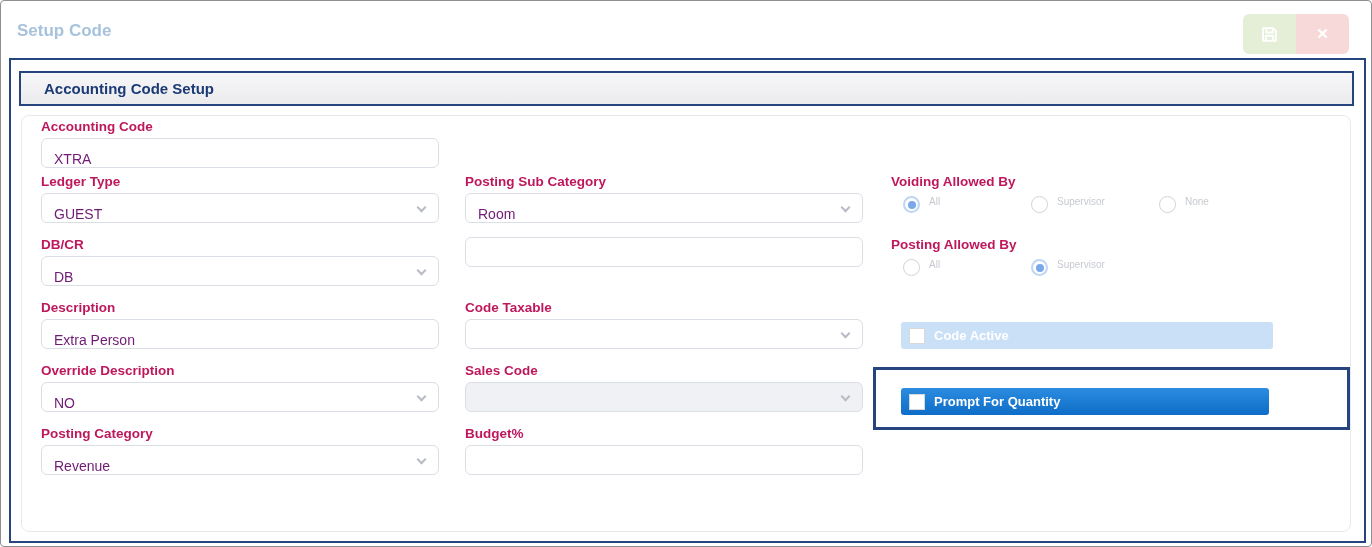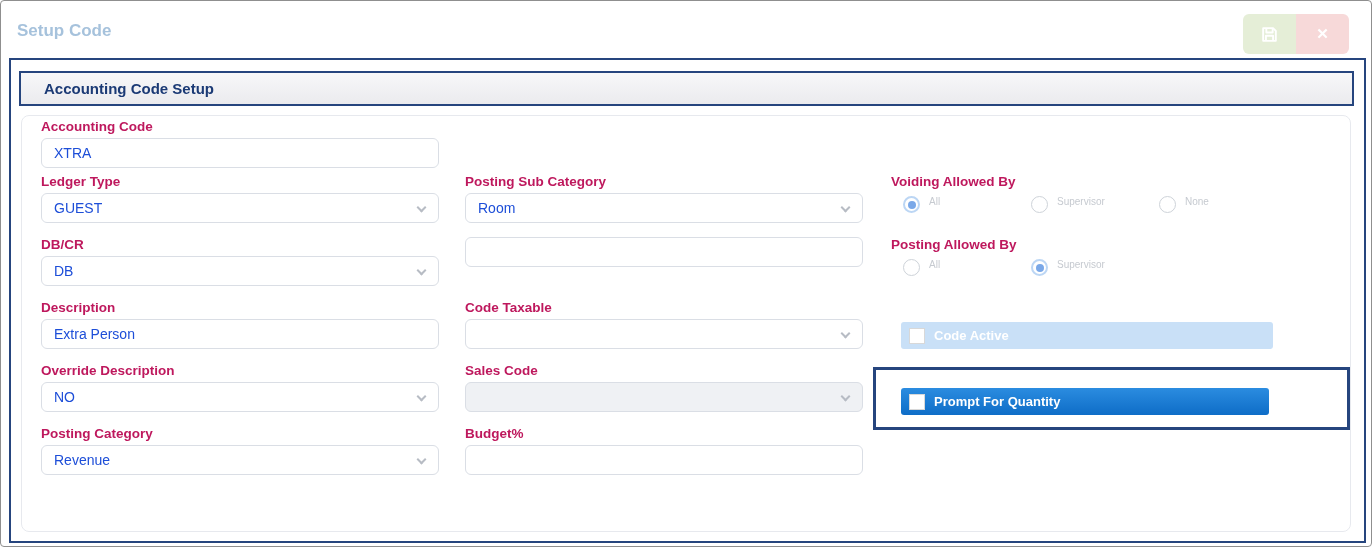--- a/index.html
+++ b/index.html
@@ -15,21 +15,21 @@
 
   
   .panel { position: absolute; left: 8px; top: 57px; width: 1357px; height: 485px; border: 2px solid #26457e; background: #fff; }
   .panel-header { position: absolute; left: 8px; top: 11px; right: 10px; height: 35px; border: 2px solid #26457e; background: linear-gradient(#f7f7f9, #ebebee); display: flex; align-items: center; padding-left: 23px; }
   .panel-header span { font-size: 15px; font-weight: bold; color: #1b3a75; }
   .panel-body { position: absolute; left: 10px; top: 55px; right: 13px; bottom: 9px; border: 1px solid #e7e9ee; border-radius: 8px; background: #fff; }
 
   
   .field { position: absolute; }
   .field > label { display: block; font-size: 13.5px; color: #be185d; margin-bottom: 4px; font-weight: bold; }
-  .control { position: relative; height: 30px; border: 1px solid #dadee5; border-radius: 6px; background: #fff; display: flex; align-items: center; padding: 0 12px; font-size: 14px; color: #1d4ed8; }
+  .control { position: relative; height: 30px; border: 1px solid #dadee5; border-radius: 6px; background: #fff; display: flex; align-items: flex-end; padding: 0 12px; font-size: 14px; color: #701a75; }
   .control.disabled { background: #eff1f4; }
   .chev { position: absolute; right: 13px; top: 10px; width: 7px; height: 7px; border-right: 2px solid #b7bcc4; border-bottom: 2px solid #b7bcc4; transform: rotate(45deg); }
 
   
   .radio-row { position: relative; height: 20px; margin-top: 7px; }
   .radio-item { position: absolute; top: 0; display: flex; align-items: flex-start; font-size: 10px; color: #c6cad0; cursor: pointer; }
   .radio-item > span.lbl { margin-left: 9px; }
   .rb { position: relative; width: 17px; height: 17px; border-radius: 50%; background: #fff; border: 1px solid #ced3d9; flex: none; }
   .rb.sel { border: 2px solid #bcd6f4; }
   .rb.sel::after { content: ''; position: absolute; left: 2.5px; top: 2.5px; width: 8px; height: 8px; border-radius: 50%; background: #7aa8e8; }

